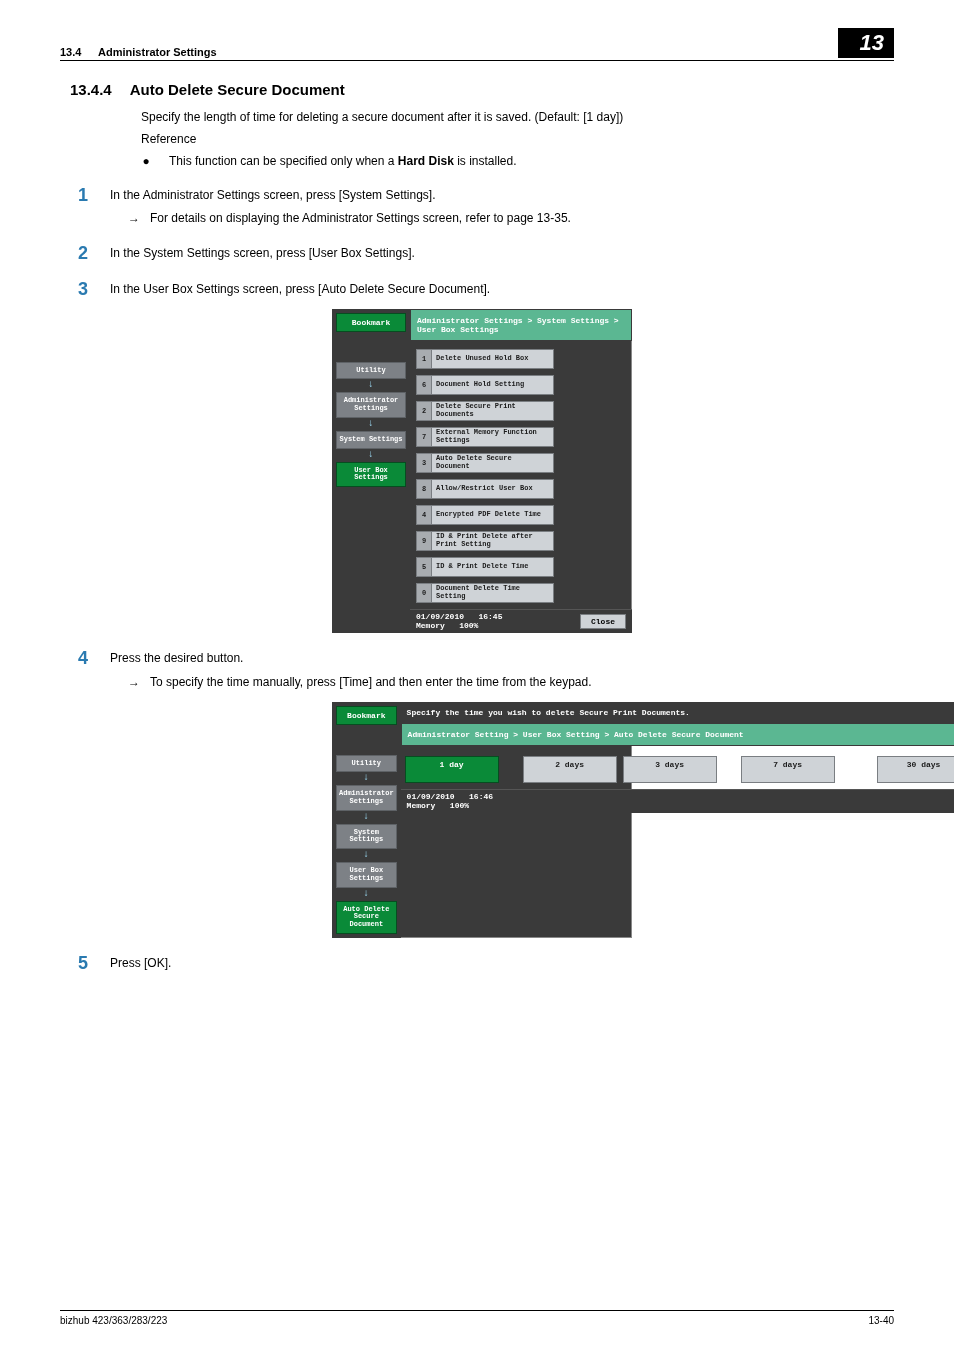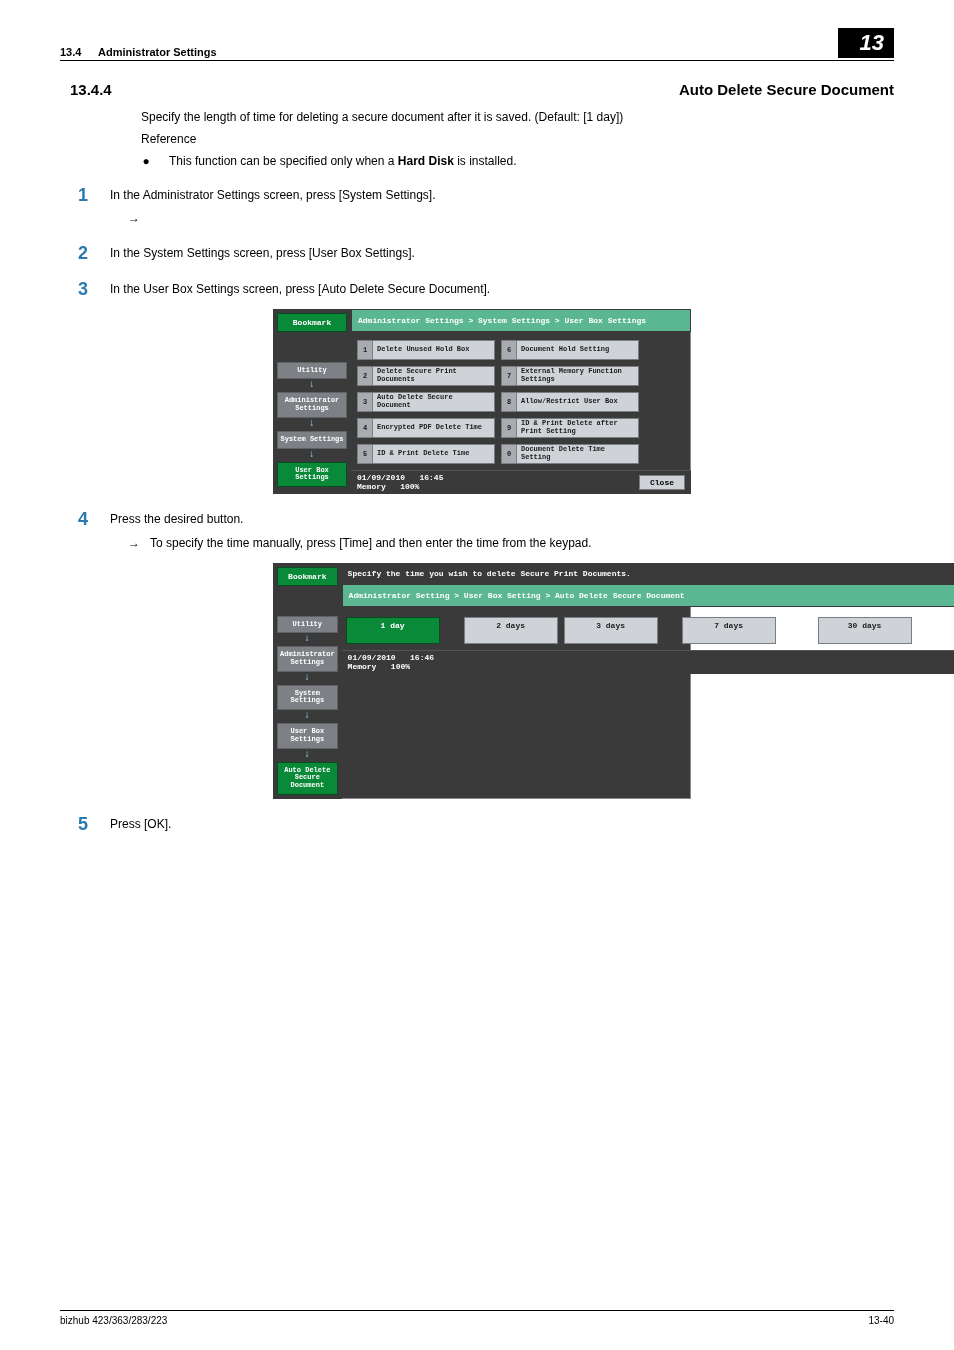--- a/index.html
+++ b/index.html
@@ -42,21 +42,20 @@
   .content {
     margin-top: 20px;
     margin-left: 10px;
   }
   .sec-head {
     display: flex;
     gap: 18px;
     font-size: 15px;
     font-weight: bold;
     margin-bottom: 10px;
-    justify-content: space-between;
   }
   .body-indent {
     margin-left: 71px;
     font-size: 12px;
     line-height: 1.5;
   }
   .body-indent p { margin: 4px 0; }
   .bullet-row {
     display: flex;
     gap: 18px;
@@ -88,21 +87,21 @@
     display: flex;
     gap: 10px;
     margin-top: 4px;
     margin-left: 18px;
   }
   .sub-arrow .arr {
     font-weight: bold;
   }
   
   .device {
-    width: 418px;
+    width: 300px;
     margin: 10px auto 0;
     font-family: "Lucida Console","Courier New",monospace;
     font-size: 8px;
     font-weight: bold;
     color: #fff;
     background: #3a3a3a;
     box-shadow: inset 0 0 0 1px #888;
   }
   .dev-row {
     display: flex;
@@ -293,20 +292,21 @@
         </span>
       </div>
     </div>
 
     <div class="step">
       <div class="step-num">1</div>
       <div class="step-body">
         <div>In the Administrator Settings screen, press [System Settings].</div>
         <div class="sub-arrow">
           <span class="arr">→</span>
+          <span>For details on displaying the Administrator Settings screen, refer to page 13-35.</span>
         </div>
       </div>
     </div>
 
     <div class="step">
       <div class="step-num">2</div>
       <div class="step-body">In the System Settings screen, press [User Box Settings].</div>
     </div>
 
     <div class="step">

